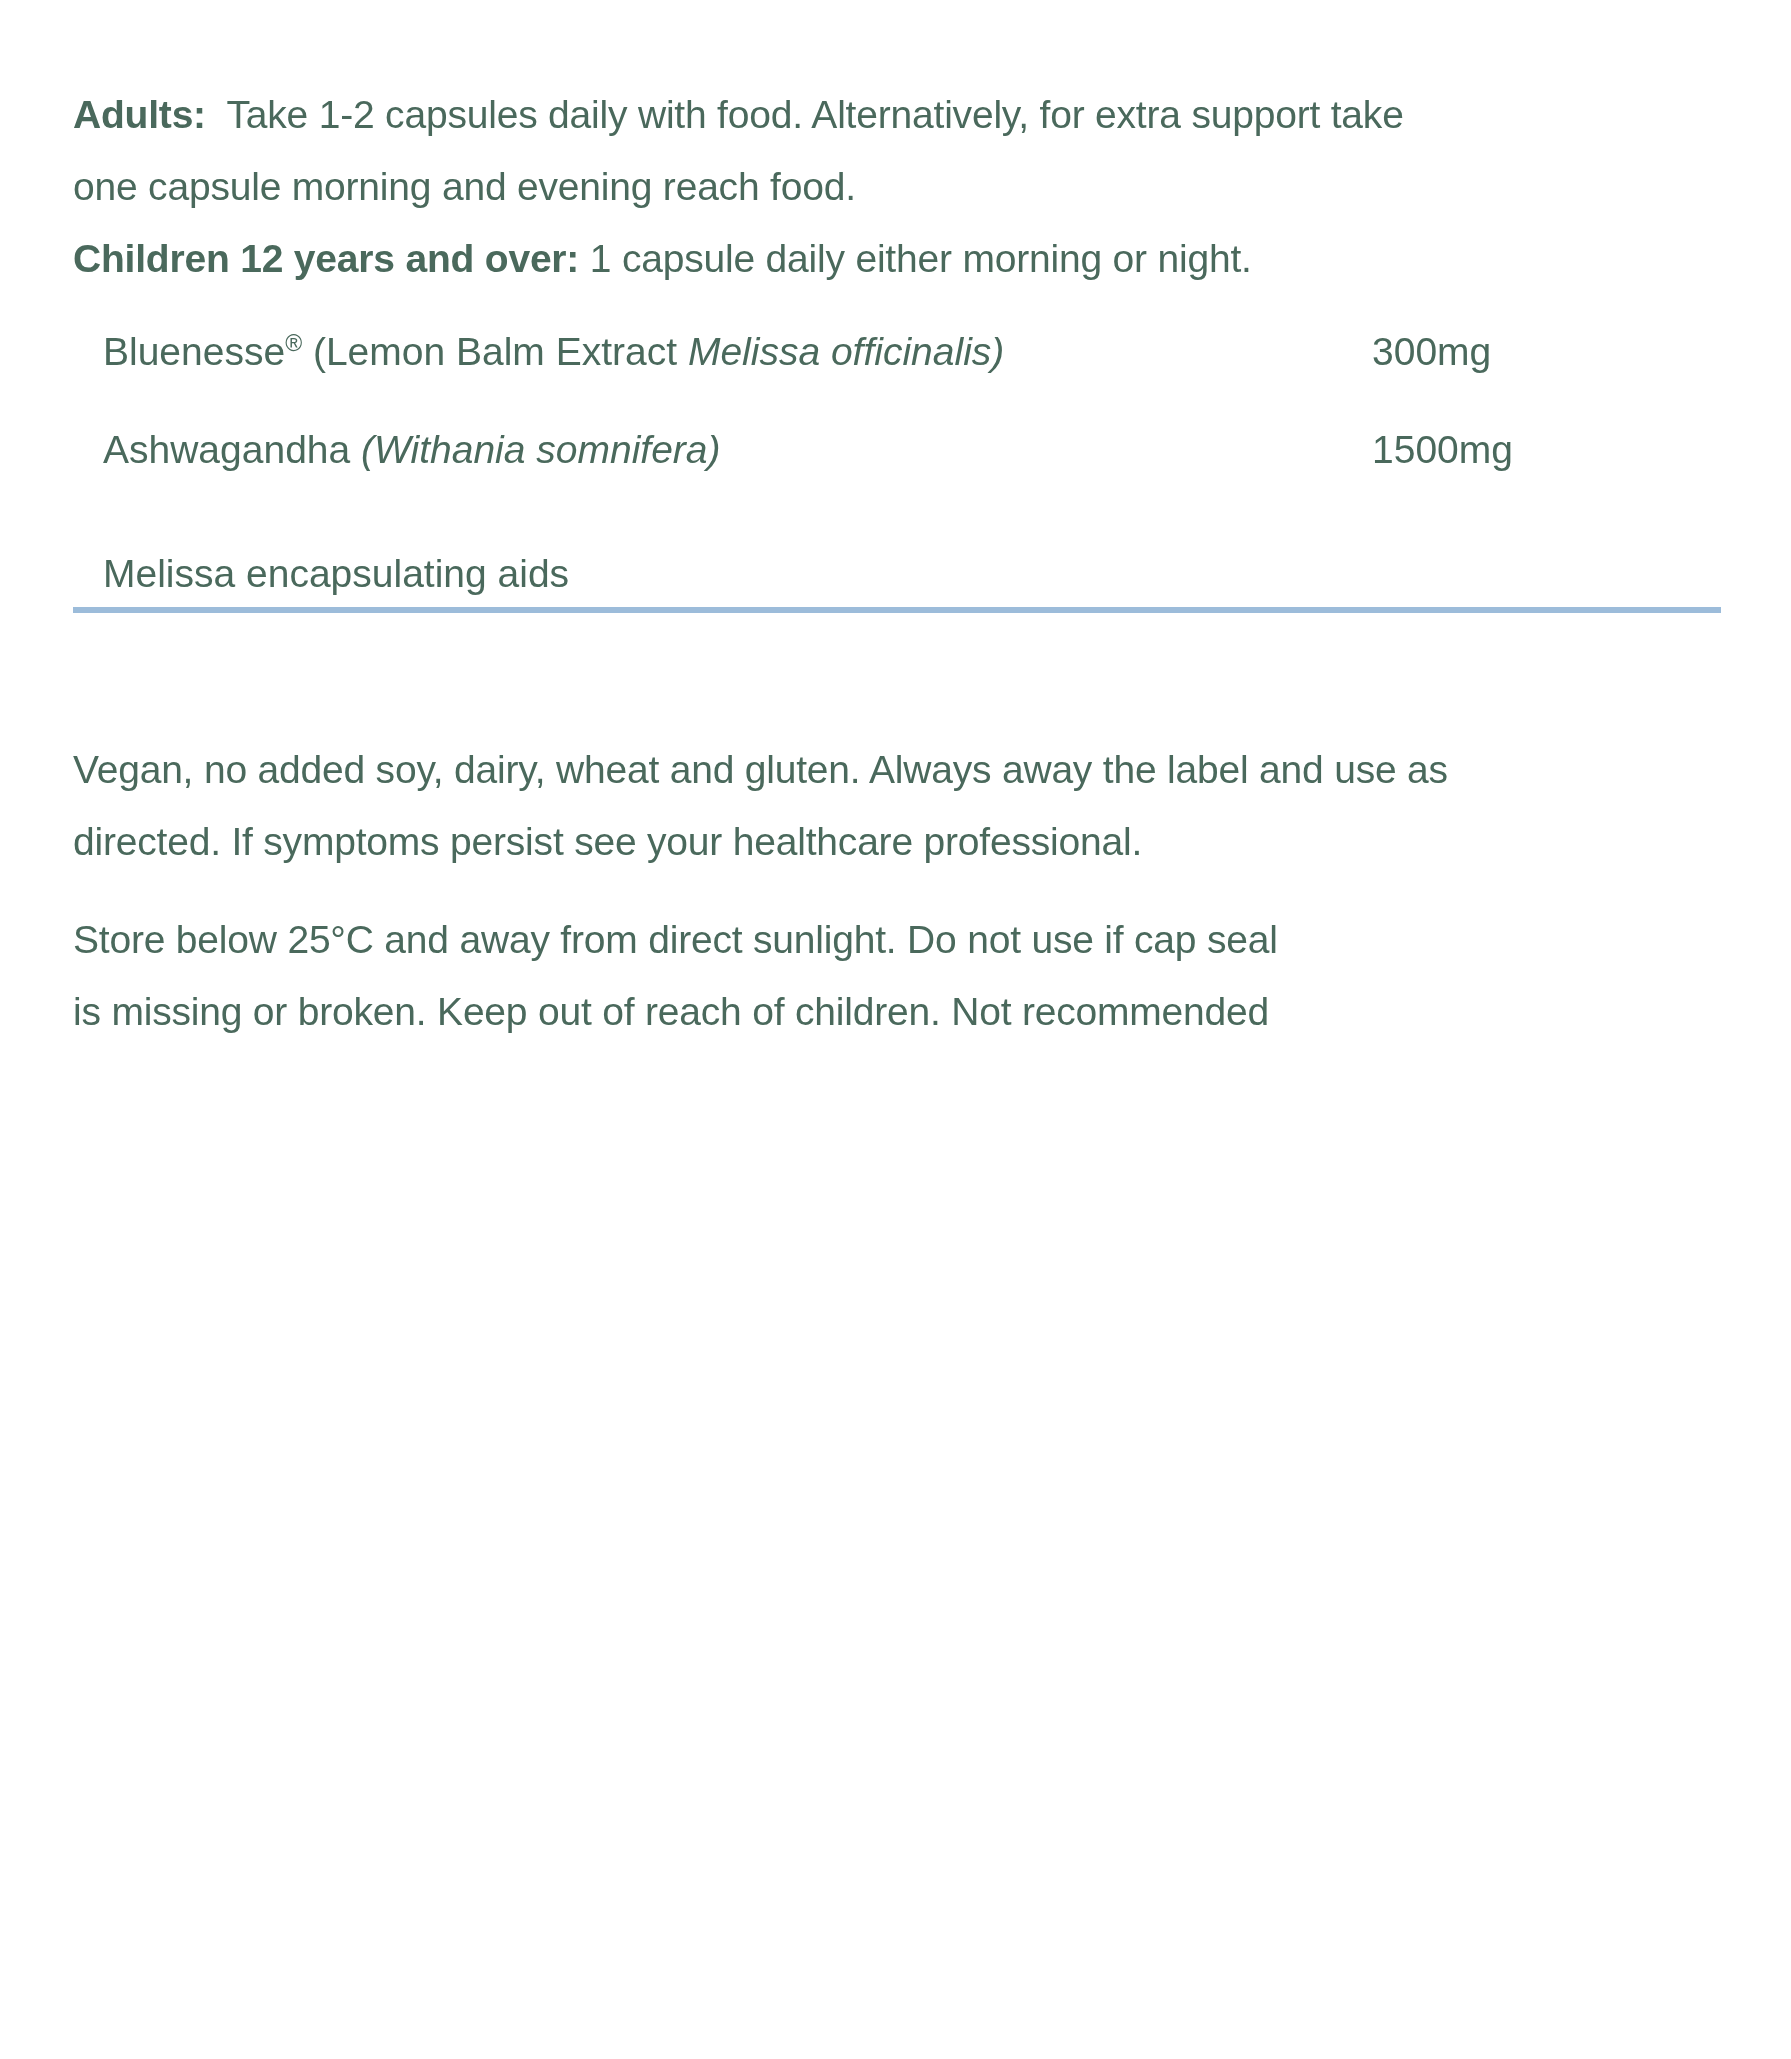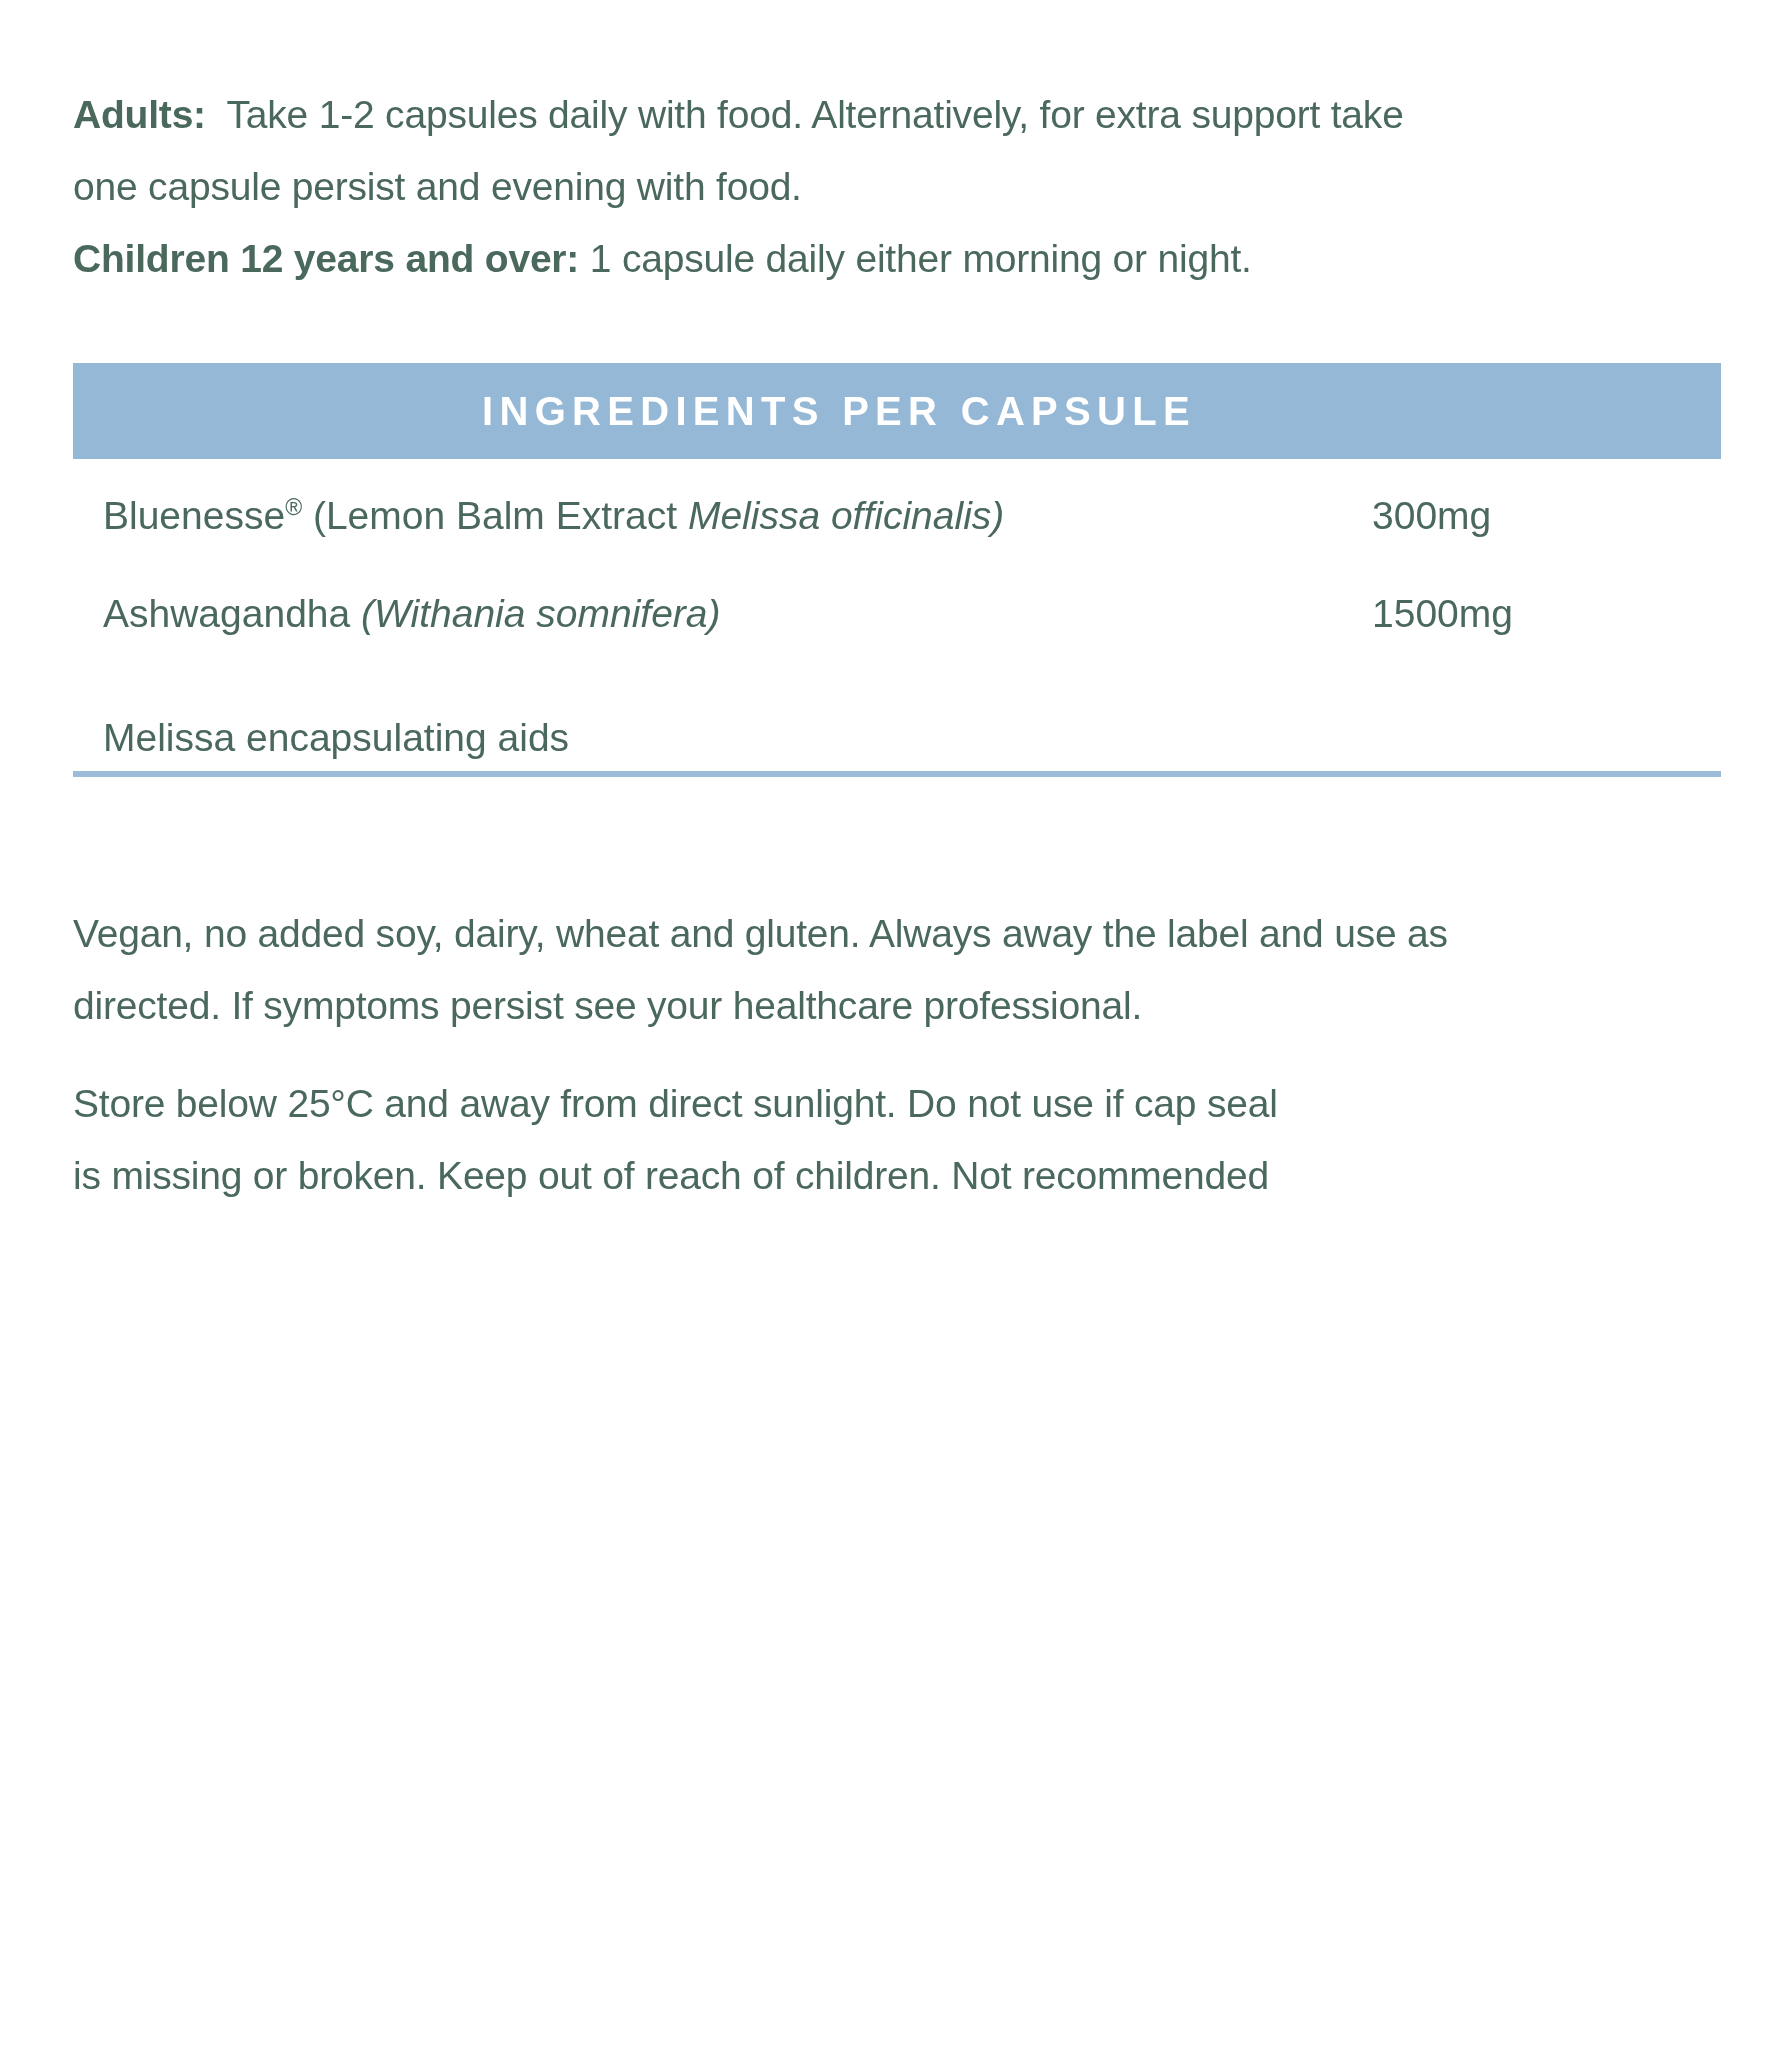--- a/index.html
+++ b/index.html
@@ -89,28 +89,25 @@
   }
   em { }
 </style>
 </head>
 <body>
 
 <div class="page">
 
   <section class="directions">
     <p class="line"><strong>Adults:</strong><span>&nbsp; Take 1-2 capsules daily with food. Alternatively, for extra support take</span></p>
-    <p class="line"><span>one capsule persist and evening with food.</span></p>
+    <p class="line"><span>one capsule morning and evening reach food.</span></p>
     <p class="line"><strong>Children 12 years and over:</strong><span> 1 capsule daily either morning or night.</span></p>
   </section>
 
   <section class="panel">
-    <div class="panel-header">
-      <span class="header-text">INGREDIENTS PER CAPSULE</span>
-    </div>
 
     <div class="ing-row">
       <span class="ing-name"><span>Bluenesse</span><sup>®</sup><span> (Lemon Balm Extract </span><em>Melissa officinalis)</em></span>
       <span class="ing-amount">300mg</span>
     </div>
 
     <div class="ing-row second">
       <span class="ing-name"><span>Ashwagandha </span><sup></sup><span></span><em>(Withania somnifera)</em></span>
       <span class="ing-amount">1500mg</span>
     </div>

